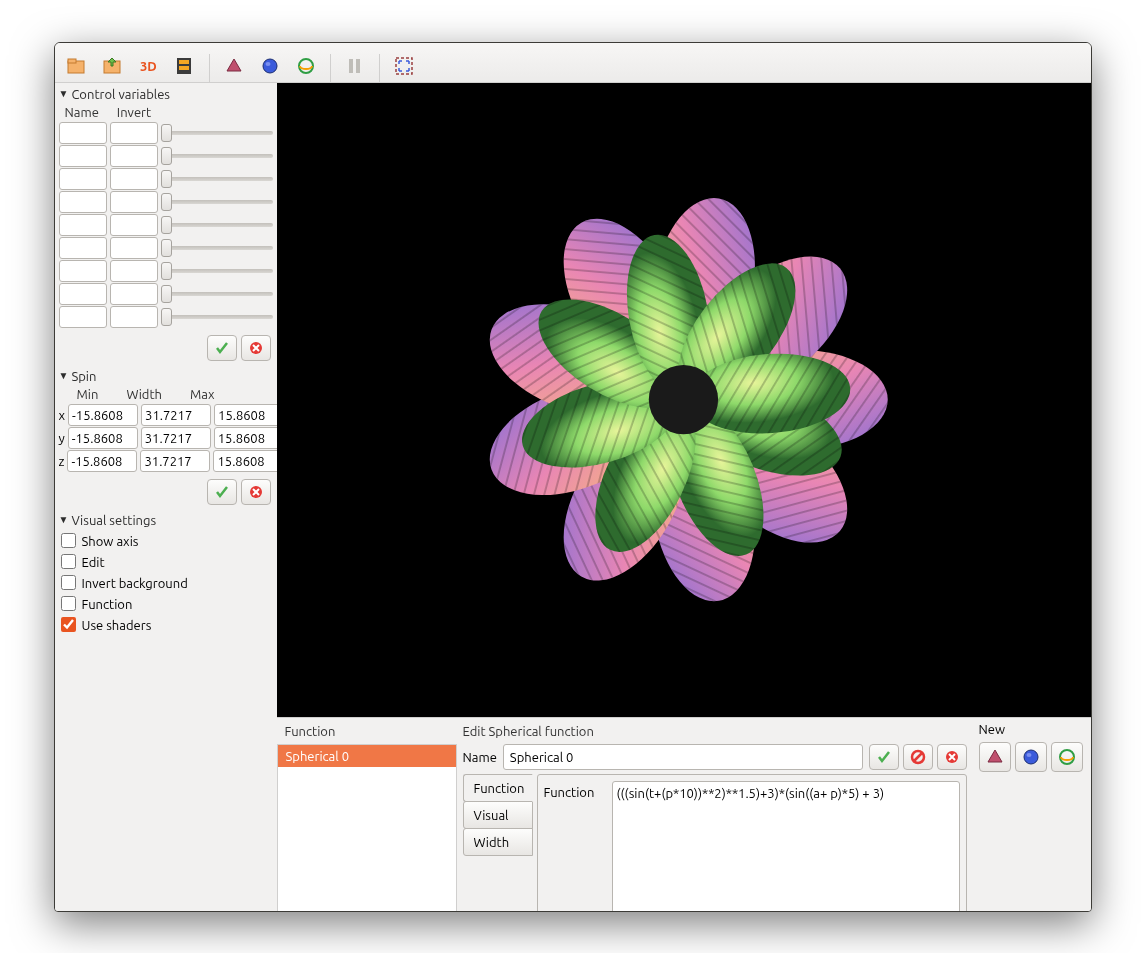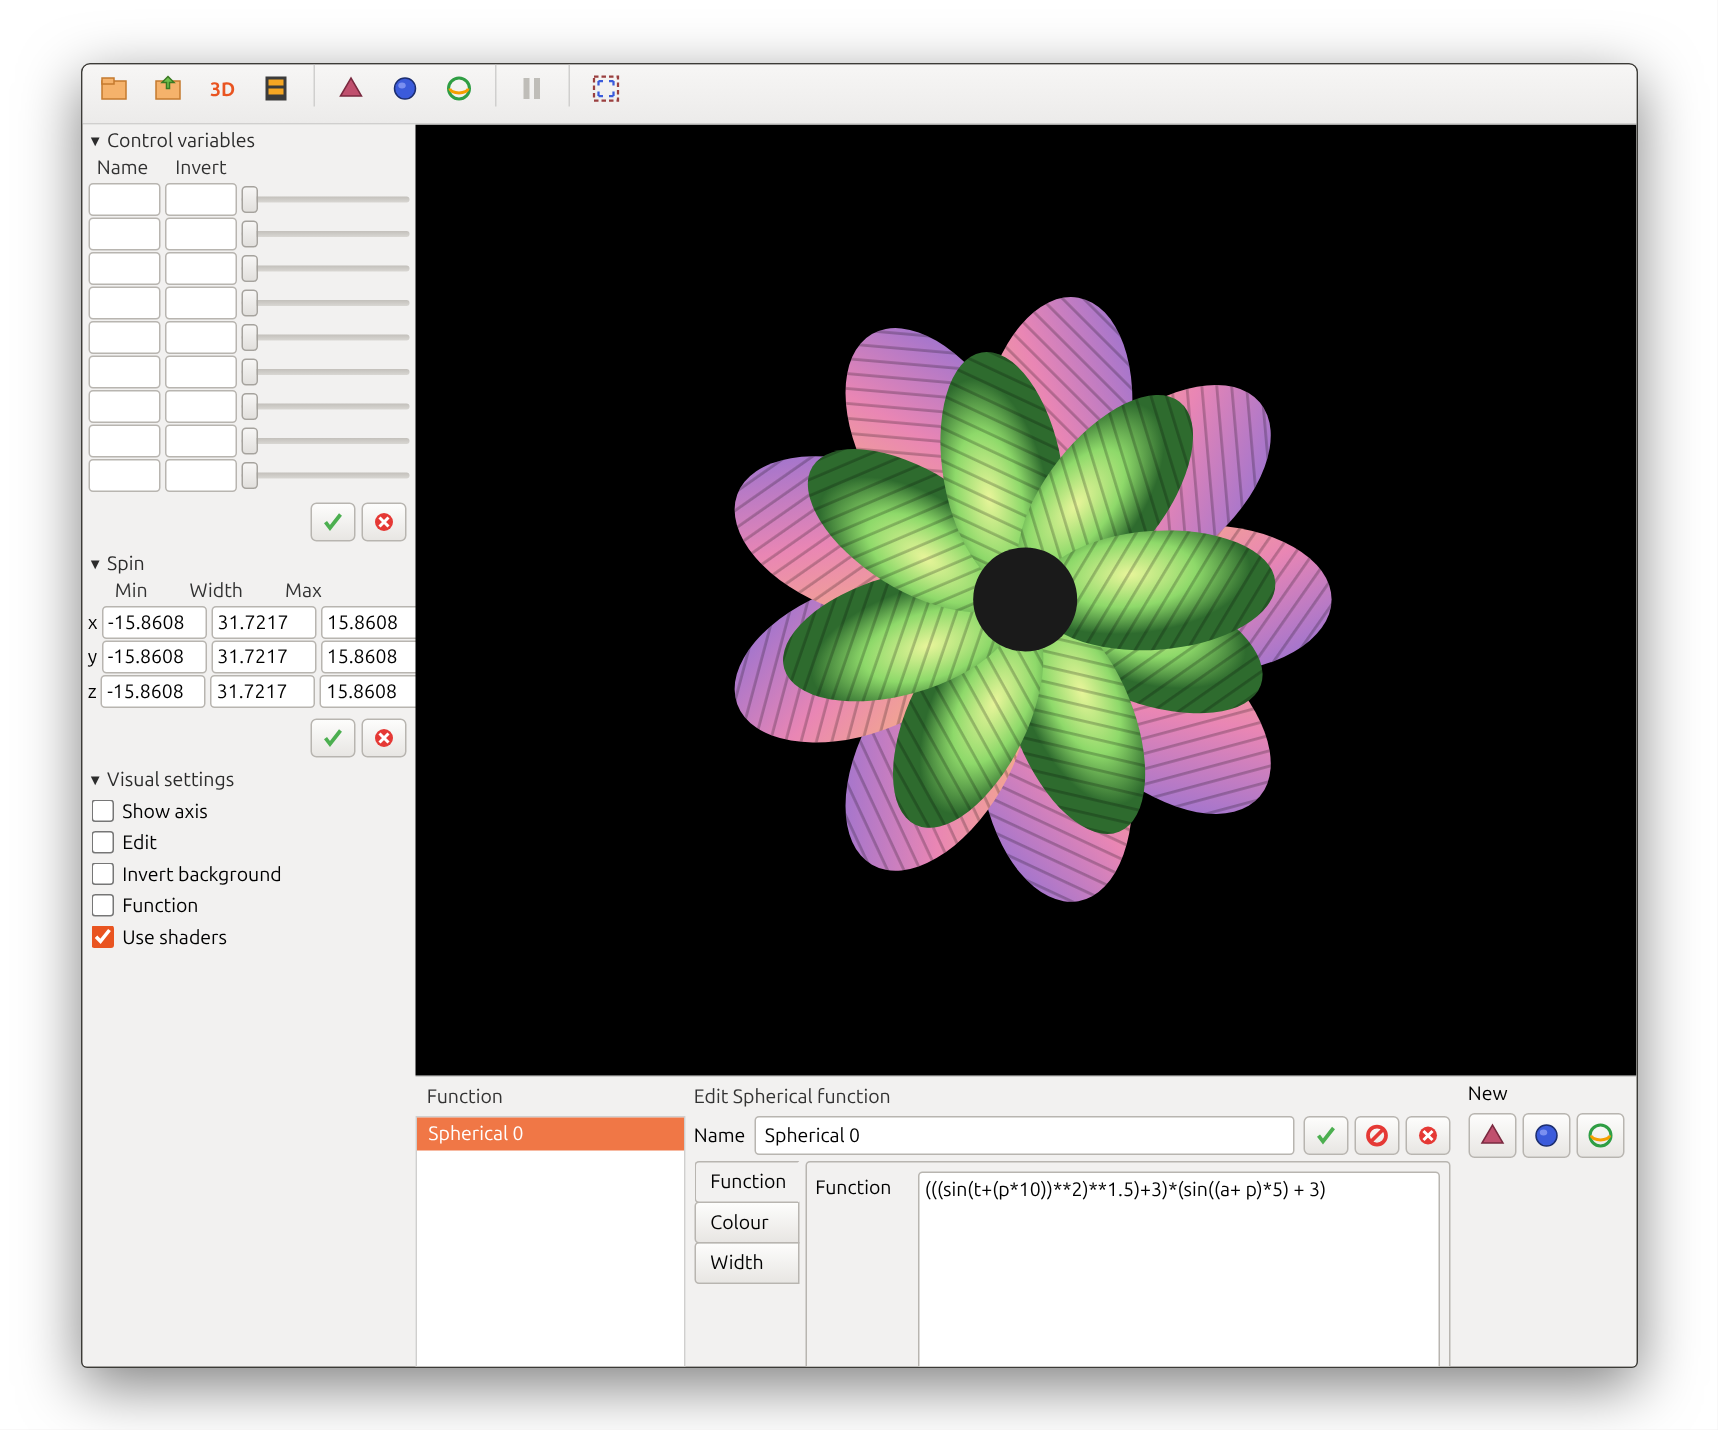--- a/index.html
+++ b/index.html
@@ -3,21 +3,21 @@
 <meta charset="utf-8">
 <style>
   * { box-sizing: border-box; margin: 0; padding: 0; font-family: Ubuntu, "Segoe UI", sans-serif; font-size: 13px; }
   body { background: #fff; display: flex; justify-content: center; align-items: center; min-height: 100vh; }
   .window-frame { width: 1038px; height: 870px; background: #f2f1f0; border: 1px solid #3c3b37; border-radius: 6px 6px 4px 4px; overflow: hidden; box-shadow: 0 12px 40px rgba(0,0,0,0.5); display: flex; flex-direction: column; }
   .titlebar { height: 28px; background: linear-gradient(#4c4b46,#3c3b37); display: flex; align-items: center; padding: 0 8px; gap: 6px; color: #dfdbd2; font-weight: bold; }
   .tb-btn { width: 15px; height: 15px; border-radius: 50%; display: inline-block; border: 1px solid rgba(0,0,0,0.4);}
   .tb-close { background: radial-gradient(#f79674,#e95420);}
   .tb-min, .tb-max { background: radial-gradient(#6b6a65,#4c4b46);}
   .titlebar .title { margin-left: 6px; }
-  .toolbar { height: 40px; background: linear-gradient(#f7f6f5,#ecebea); border-bottom:1px solid #d0cfce; display:flex; align-items:flex-start; padding: 0 6px; gap:4px;}
+  .toolbar { height: 40px; background: linear-gradient(#f7f6f5,#ecebea); border-bottom:1px solid #d0cfce; display:flex; align-items:flex-end; padding: 0 6px; gap:4px;}
   .tool-btn { width:32px; height:32px; display:flex; align-items:center; justify-content:center; border-radius:3px; }
   .tool-sep { width:1px; height:28px; background:#d0cfce; margin: 0 4px;}
   .main-area { flex:1; display:flex; overflow:hidden;}
   .sidepanel { width:222px; background:#f2f1f0; padding: 2px 4px; display:flex; flex-direction:column; gap:2px;}
   .section-hdr { display:flex; align-items:center; gap:3px; color:#2c2c2c; padding:2px 0;}
   .section-hdr .tri { font-size:10px;}
   .cv-headers { display:flex; padding-left:6px; gap:18px; color:#333;}
   .cv-row { display:flex; align-items:center; gap:3px; margin:1px 0;}
   .cv-row input[type=text] { width:48px; height:22px; border:1px solid #b8b5b0; border-radius:3px; padding:0 3px; background:#fff;}
   .slider { flex:1; height:18px; position:relative; display:flex; align-items:center;}
@@ -419,21 +419,21 @@
                   <svg width="16" height="16">
                     <circle cx="8" cy="8" r="6" fill="#e53935"></circle>
                     <path d="M5 5 l6 6 M11 5 l-6 6" stroke="#fff" stroke-width="2"></path>
                   </svg>
                 </div>
             </div>
           </div>
           <div class="tab-func-row">
             <div class="vtabs">
               <div class="vtab active">Function</div>
-              <div class="vtab">Colour</div>
+              <div class="vtab">Visual</div>
               <div class="vtab">Width</div>
             </div>
             <div class="func-fields">
               <div class="line">
                 <label>Function</label>
                 <textarea id="func-ta" style="">(((sin(t+(p*10))**2)**1.5)+3)*(sin((a+ p)*5) + 3)</textarea>
               </div>
 
             </div>
           </div>

